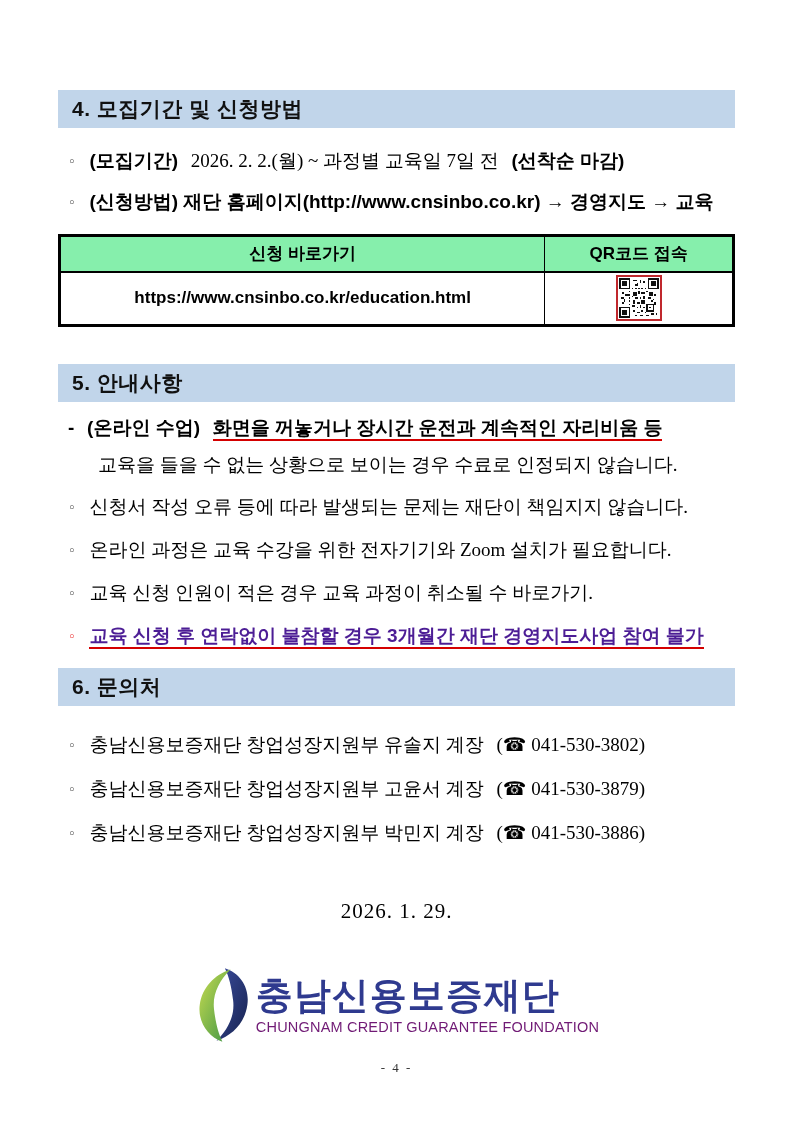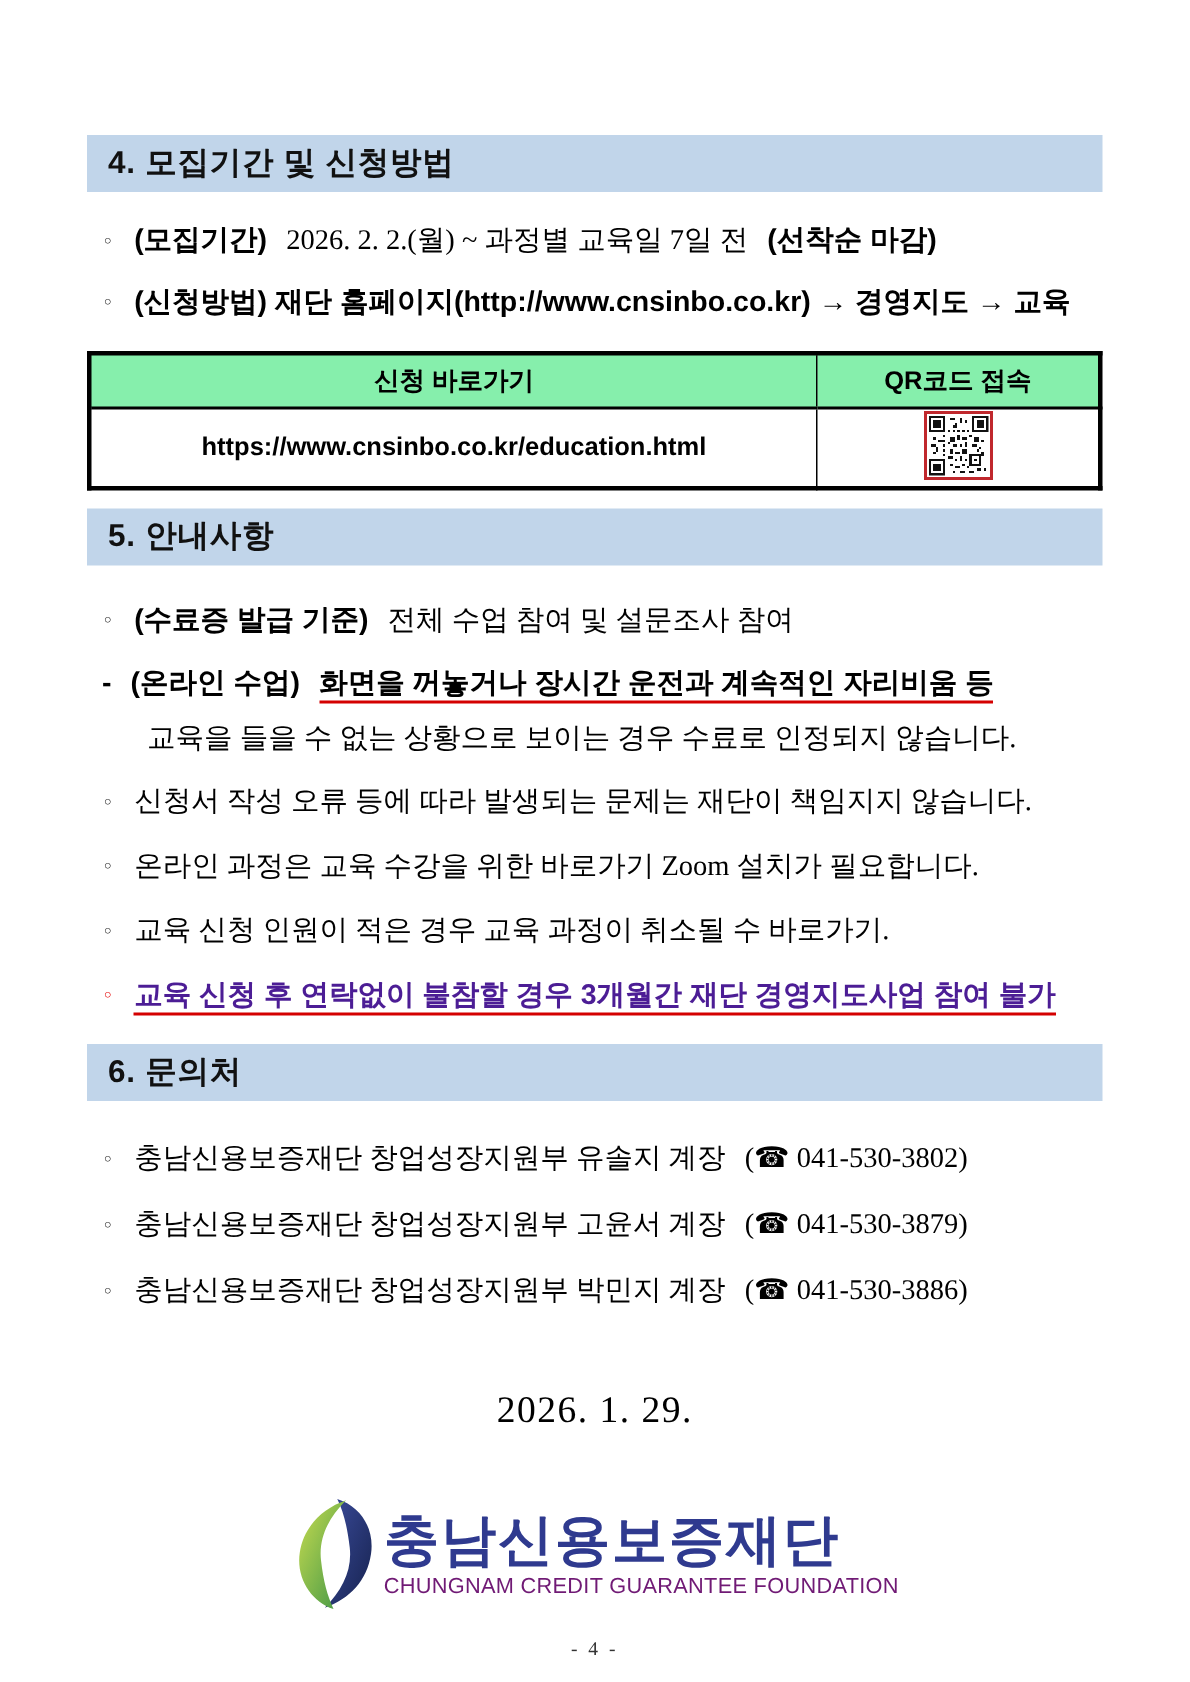--- a/index.html
+++ b/index.html
@@ -21,21 +21,21 @@
     height: 38px;
     line-height: 38px;
     padding-left: 14px;
     font-family: "Liberation Sans", "DejaVu Sans", sans-serif;
     font-weight: 700;
     font-size: 21px;
     letter-spacing: 0.5px;
     color: #111;
   }
   #band4 { margin-top: 90px; }
-  #band5 { margin-top: 12px; }
+  #band5 { margin-top: 37px; }
   #band6 { margin-top: 16px; }
   
   .line {
     font-size: 19px;
     line-height: 30px;
     white-space: nowrap;
     padding-left: 10px;
   }
   .marker {
     display: inline-block;
@@ -114,21 +114,21 @@
     display: inline-block;
     border: 2px solid #c0282d;
     background: #fff;
     padding: 1px;
     line-height: 0;
   }
   
   .doc-date {
     margin-top: 50px;
     text-align: center;
-    font-size: 25px;
+    font-size: 21px;
     letter-spacing: 1px;
   }
   .logo-block {
     margin-top: 42px;
     display: flex;
     justify-content: center;
     align-items: center;
     gap: 2px;
   }
   .logo-texts { display: flex; flex-direction: column; align-items: flex-start; }
@@ -263,43 +263,38 @@
         </span>
       </td>
     </tr>
   </tbody>
     </table>
 
   <div class="section-band" id="band5">
     <span>5. 안내사항</span>
   </div>
 
-  <p class="line" id="s5-line1">
-    <span class="marker">◦</span>
-    <span class="gothic-bold gap-r">(수료증 발급 기준)</span>
-    <span class="serif">전체 수업 참여 및 설문조사 참여</span>
-  </p>
 
   <p class="line" id="s5-line2">
     <span class="dash-marker">-</span>
     <span class="gothic-bold gap-r">(온라인 수업)</span>
     <span class="gothic-bold red-underline">화면을 꺼놓거나 장시간 운전과 계속적인 자리비움 등</span>
   </p>
   <p class="line indent-cont" id="s5-line2b">
     <span class="serif">교육을 들을 수 없는 상황으로 보이는 경우 수료로 인정되지 않습니다.</span>
   </p>
 
   <p class="line" id="s5-line3">
     <span class="marker">◦</span>
     <span class="serif">신청서 작성 오류 등에 따라 발생되는 문제는 재단이 책임지지 않습니다.</span>
   </p>
 
   <p class="line" id="s5-line4">
     <span class="marker">◦</span>
-    <span class="serif">온라인 과정은 교육 수강을 위한 바로가기 Zoom 설치가 필요합니다.</span>
+    <span class="serif">온라인 과정은 교육 수강을 위한 전자기기와 Zoom 설치가 필요합니다.</span>
   </p>
 
   <p class="line" id="s5-line5">
     <span class="marker">◦</span>
     <span class="serif">교육 신청 인원이 적은 경우 교육 과정이 취소될 수 바로가기.</span>
   </p>
 
   <p class="line" id="s5-line6">
     <span class="marker warning-marker">◦</span>
     <span class="gothic-bold warning-text red-underline">교육 신청 후 연락없이 불참할 경우 3개월간 재단 경영지도사업 참여 불가</span>

